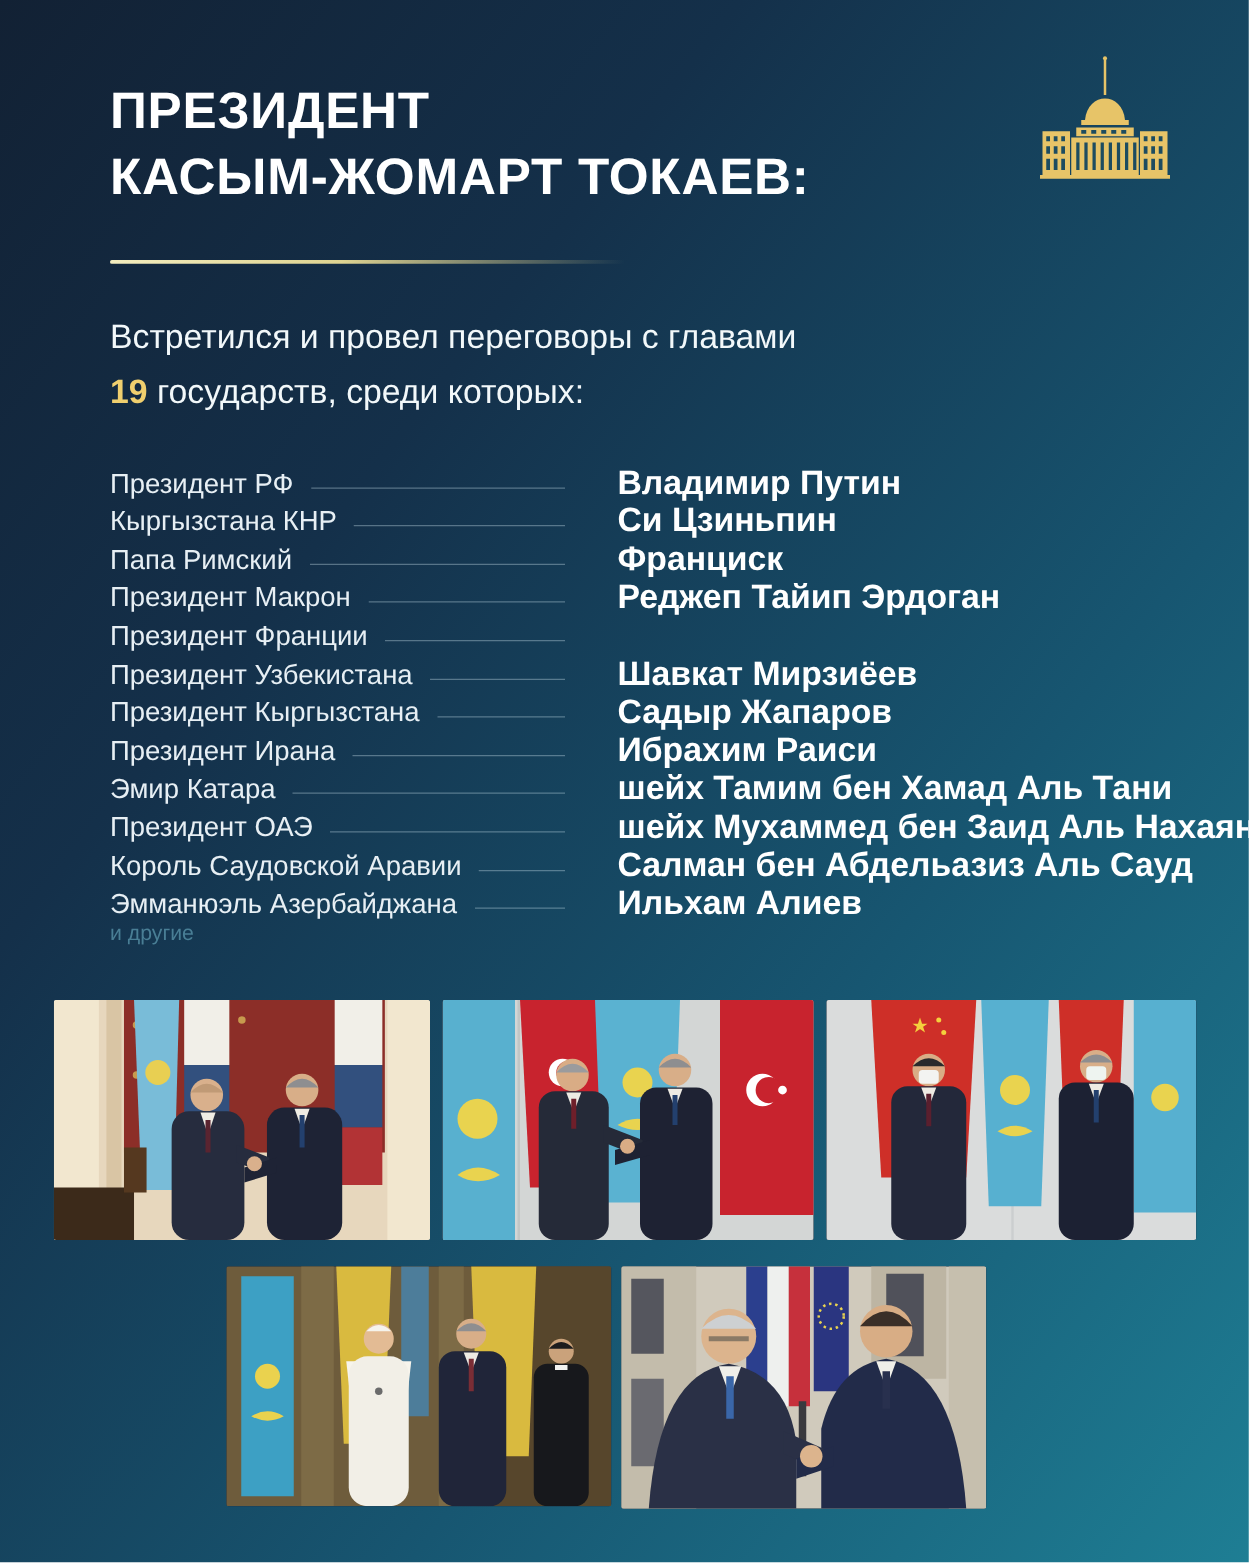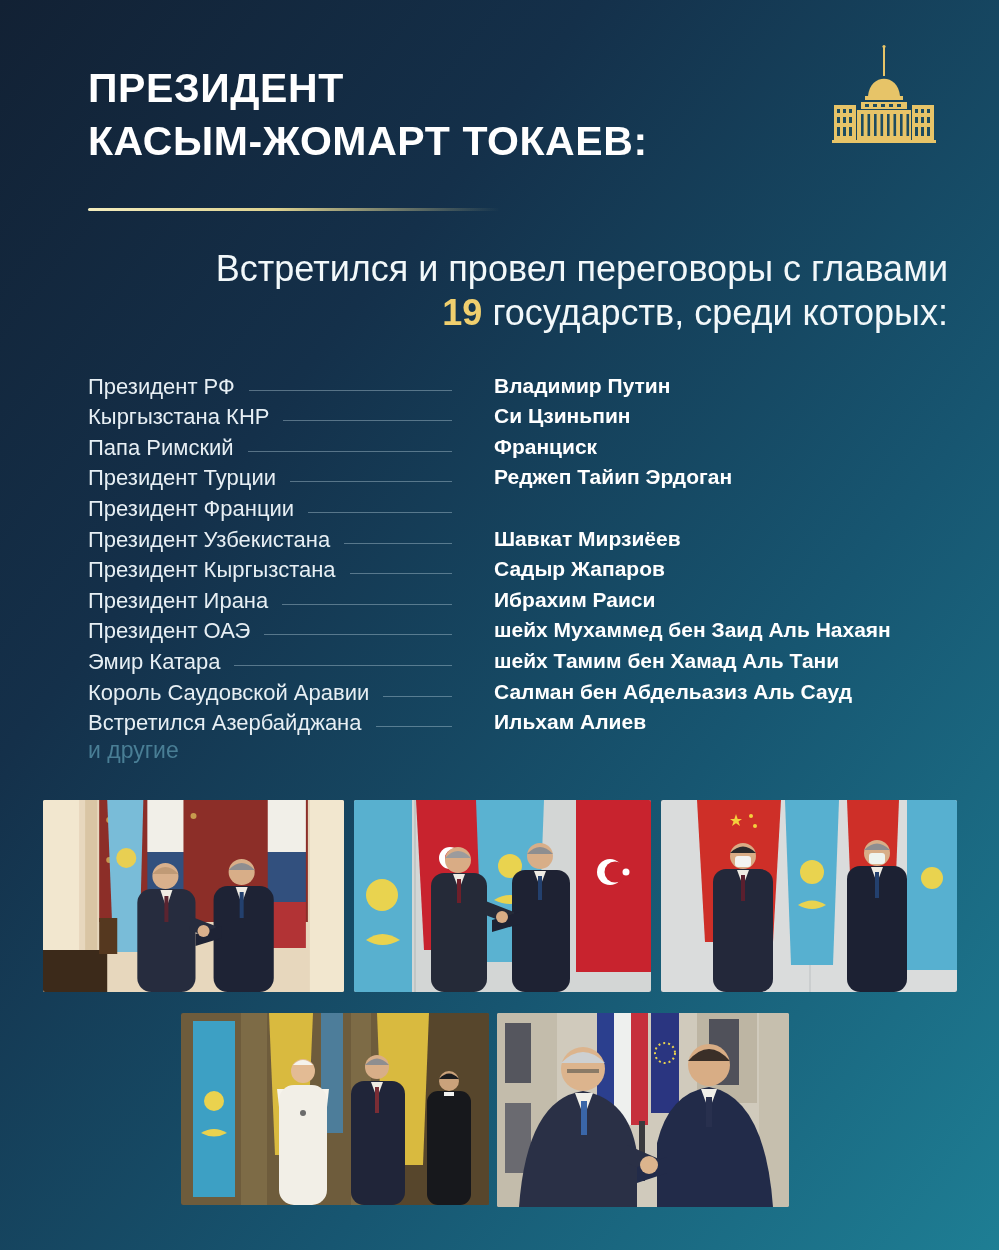--- a/index.html
+++ b/index.html
@@ -19,35 +19,35 @@
   .palace { left:832px; top:44px; width:104px; height:100px; }
 
   .rule {
     left:88px; top:208px; width:412px; height:3px; border-radius:2px;
     background: linear-gradient(90deg, #f3ecbd 0%, #ded391 45%, rgba(210,200,140,0) 100%);
   }
 
   
   .intro {
     left:88px; top:247px; width:860px;
-    font-size:36px; line-height:44px; color:#f2f8fa; font-weight:400;text-align:right;
+    font-size:27px; line-height:44px; color:#f2f8fa; font-weight:400;
   }
   .intro .count { color:#f0cf6e; font-weight:700;margin-top:23px; }
 
   
   .list { left:88px; top:369px; width:872px; }
   .row { display:flex; align-items:flex-end; height:30.6px;gap:24px; }
   .pos-wrap { width:382px; flex:none; display:flex; align-items:flex-end; }
   .pos { font-size:22px; color:#e7eff4; white-space:nowrap; line-height:27px; }
   .leader {
     flex:1; height:0; border-bottom:1px solid rgba(198,221,232,0.38);
     margin:0 18px 9px 14px;
   }
-  .name { font-size:21px; font-weight:700; color:#ffffff; white-space:nowrap; line-height:28px; }
-  .footnote { left:88px; top:737px; font-size:23px; color:#497e95; }
+  .name { font-size:27px; font-weight:700; color:#ffffff; white-space:nowrap; line-height:28px; }
+  .footnote { left:88px; top:737px; font-size:17px; color:#497e95; }
 
   
   .photos-r1 { left:43px; top:800px; display:flex; gap:10px; }
   .photos-r2 { left:181px; top:1013px; display:flex; gap:8px; }
   .photo { overflow:hidden; border-radius:2px; background:#234; }
   .photo svg { display:block; width:100%; height:100%; }
   .p1 { width:301px; height:192px; }
   .p2 { width:297px; height:192px; }
   .p3 { width:296px; height:192px; }
   .p4 { width:308px; height:192px; }
@@ -136,21 +136,21 @@
       </div>
     <div class="row">
         <div class="pos-wrap">
           <span class="pos">Папа Римский</span>
           <span class="leader"></span>
         </div>
         <span class="name">Франциск</span>
       </div>
     <div class="row">
         <div class="pos-wrap">
-          <span class="pos">Президент Турции</span>
+          <span class="pos">Президент Макрон</span>
           <span class="leader"></span>
         </div>
         <span class="name">Реджеп Тайип Эрдоган</span>
       </div>
     <div class="row">
         <div class="pos-wrap">
           <span class="pos">Президент Франции</span>
           <span class="leader"></span>
         </div>
       </div>
@@ -170,42 +170,42 @@
       </div>
     <div class="row">
         <div class="pos-wrap">
           <span class="pos">Президент Ирана</span>
           <span class="leader"></span>
         </div>
         <span class="name">Ибрахим Раиси</span>
       </div>
     <div class="row">
         <div class="pos-wrap">
+          <span class="pos">Эмир Катара</span>
+          <span class="leader"></span>
+        </div>
+        <span class="name">шейх Тамим бен Хамад Аль Тани</span>
+      </div>
+    <div class="row">
+        <div class="pos-wrap">
           <span class="pos">Президент ОАЭ</span>
           <span class="leader"></span>
         </div>
         <span class="name">шейх Мухаммед бен Заид Аль Нахаян</span>
       </div>
     <div class="row">
         <div class="pos-wrap">
-          <span class="pos">Эмир Катара</span>
-          <span class="leader"></span>
-        </div>
-        <span class="name">шейх Тамим бен Хамад Аль Тани</span>
-      </div>
-    <div class="row">
-        <div class="pos-wrap">
           <span class="pos">Король Саудовской Аравии</span>
           <span class="leader"></span>
         </div>
         <span class="name">Салман бен Абдельазиз Аль Сауд</span>
       </div>
     <div class="row">
         <div class="pos-wrap">
-          <span class="pos">Встретился Азербайджана</span>
+          <span class="pos">Эмманюэль Азербайджана</span>
           <span class="leader"></span>
         </div>
         <span class="name">Ильхам Алиев</span>
       </div>
   </div>
 
   <div class="abs footnote">и другие</div>
 
   <div class="abs photos-r1">
 

